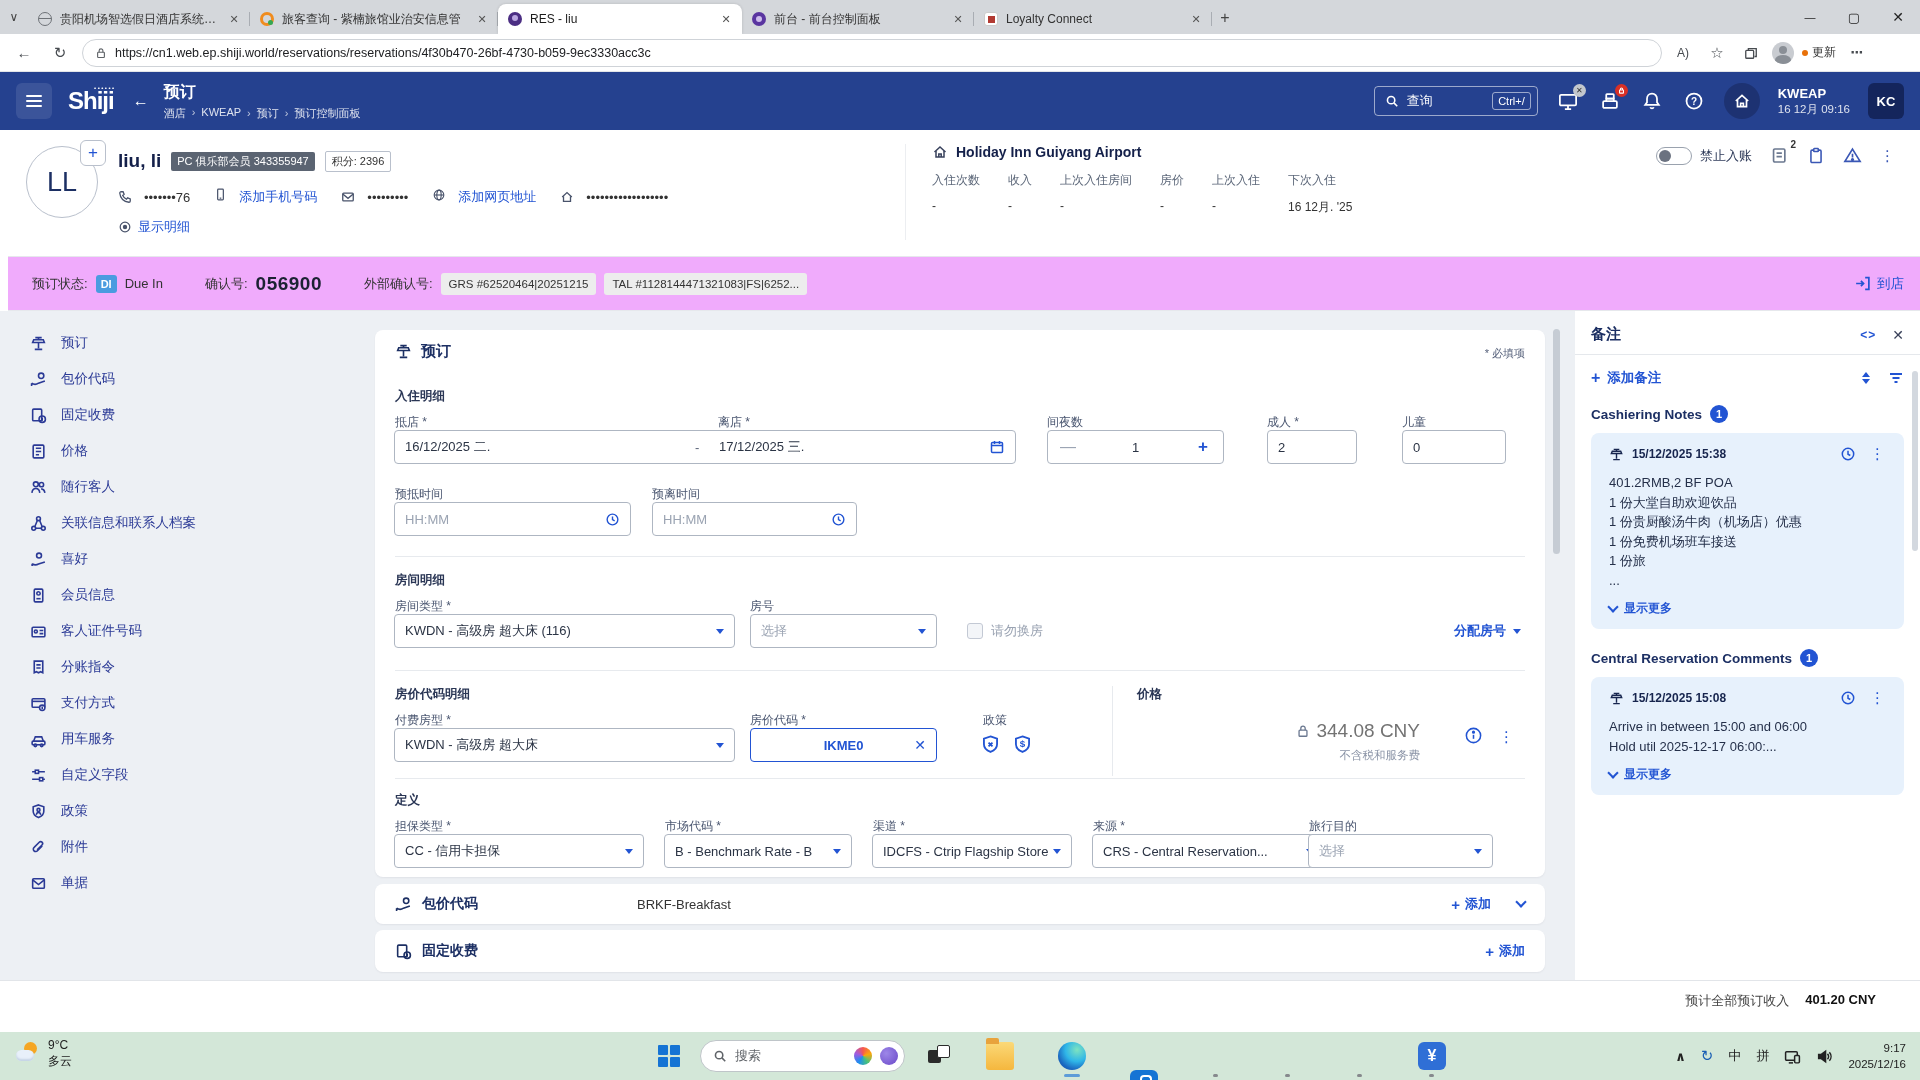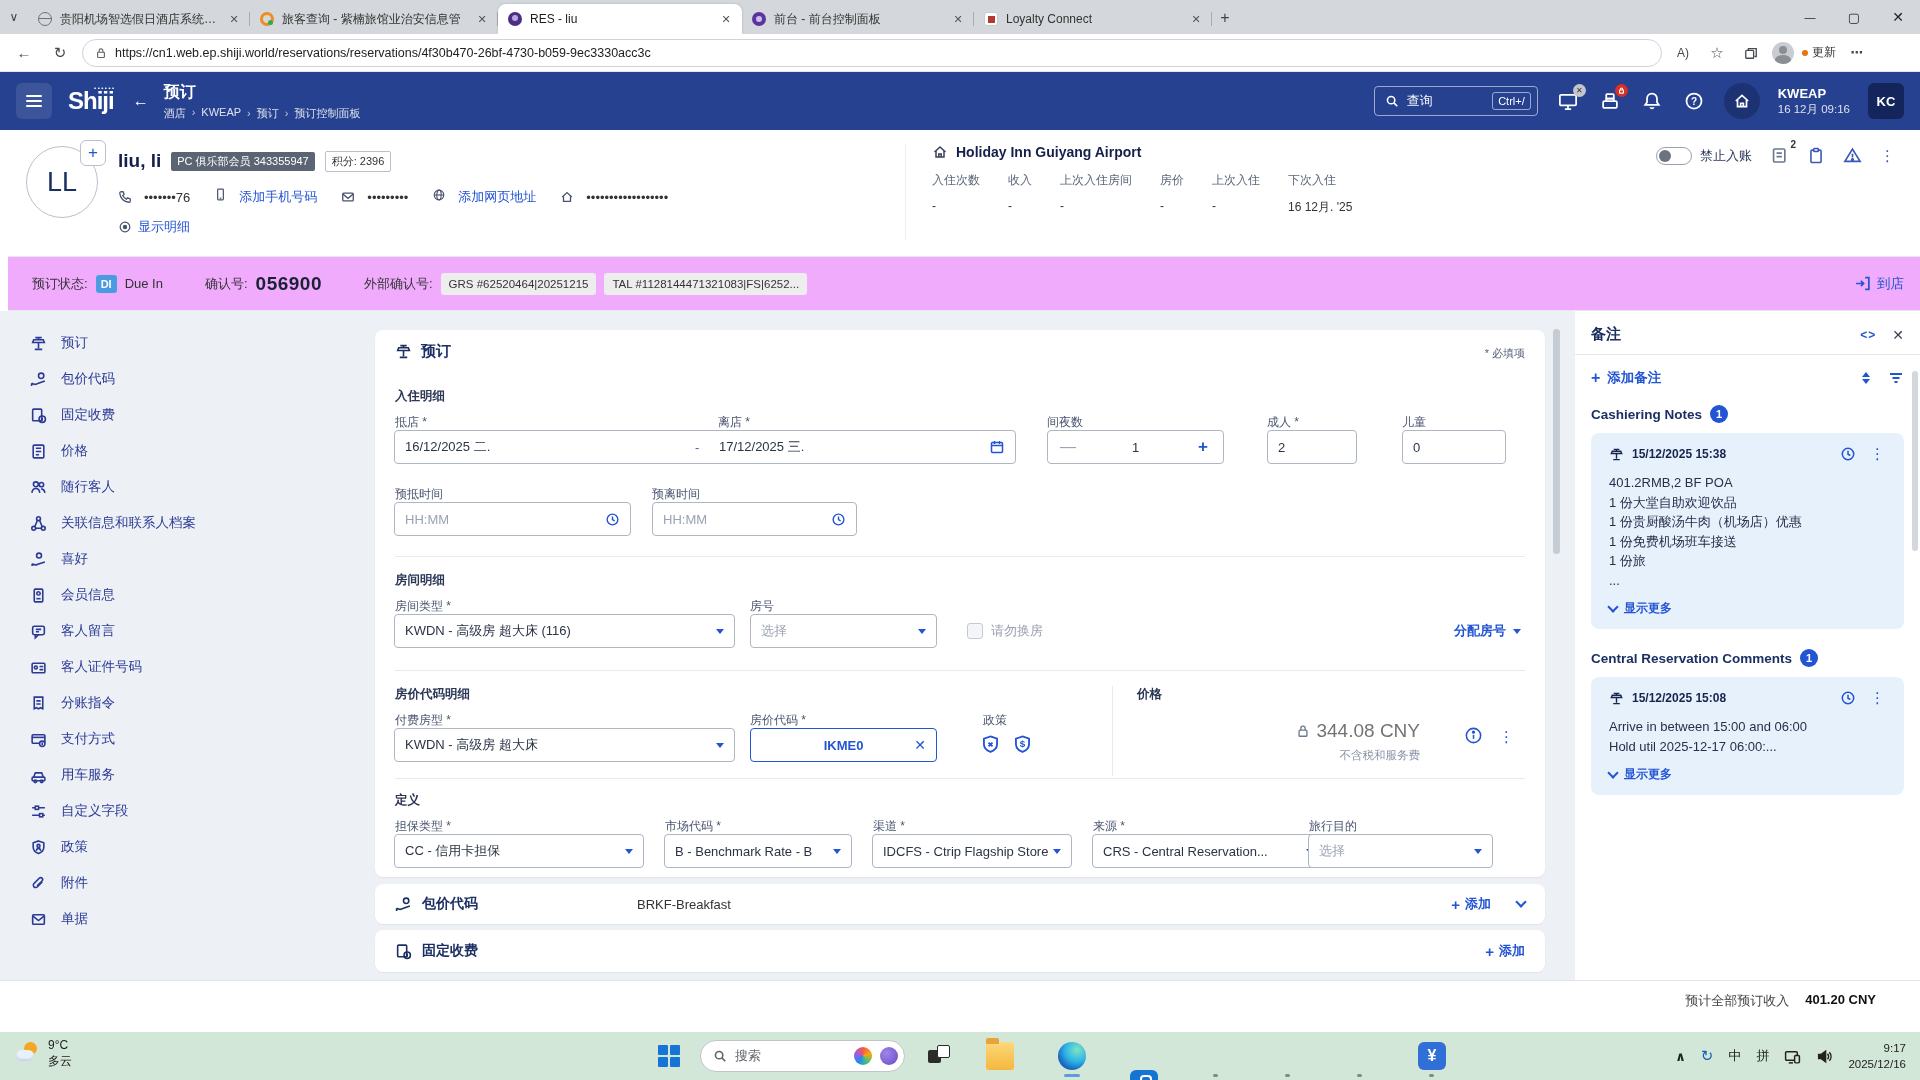--- a/index.html
+++ b/index.html
@@ -545,28 +545,20 @@
     <div class="sbitem">
         <svg width="17" height="17" viewBox="0 0 16 16" fill="none" stroke="currentColor" stroke-width="1.5">
           <rect x="4" y="2" width="8" height="12" rx="1"></rect>
           <circle cx="8" cy="6" r="1.6"></circle>
           <path d="M6 11h4"></path>
         </svg>
         <span>会员信息</span>
       </div>
     <div class="sbitem">
         <svg width="17" height="17" viewBox="0 0 16 16" fill="none" stroke="currentColor" stroke-width="1.5">
-          <rect x="2.5" y="3" width="11" height="8" rx="1.5"></rect>
-          <path d="M5 11v3l3-3"></path>
-          <path d="M5.5 6h5M5.5 8.2h3"></path>
-        </svg>
-        <span>客人留言</span>
-      </div>
-    <div class="sbitem">
-        <svg width="17" height="17" viewBox="0 0 16 16" fill="none" stroke="currentColor" stroke-width="1.5">
           <rect x="2" y="4" width="12" height="9" rx="1"></rect>
           <circle cx="5.5" cy="8" r="1.4"></circle>
           <path d="M9 7h3.5M9 10h3.5"></path>
         </svg>
         <span>客人证件号码</span>
       </div>
     <div class="sbitem">
         <svg width="17" height="17" viewBox="0 0 16 16" fill="none" stroke="currentColor" stroke-width="1.5">
           <path d="M4 2h8v11l-2-1-2 1-2-1-2 1z"></path>
           <path d="M6 5.5h4M6 8.5h4"></path>

